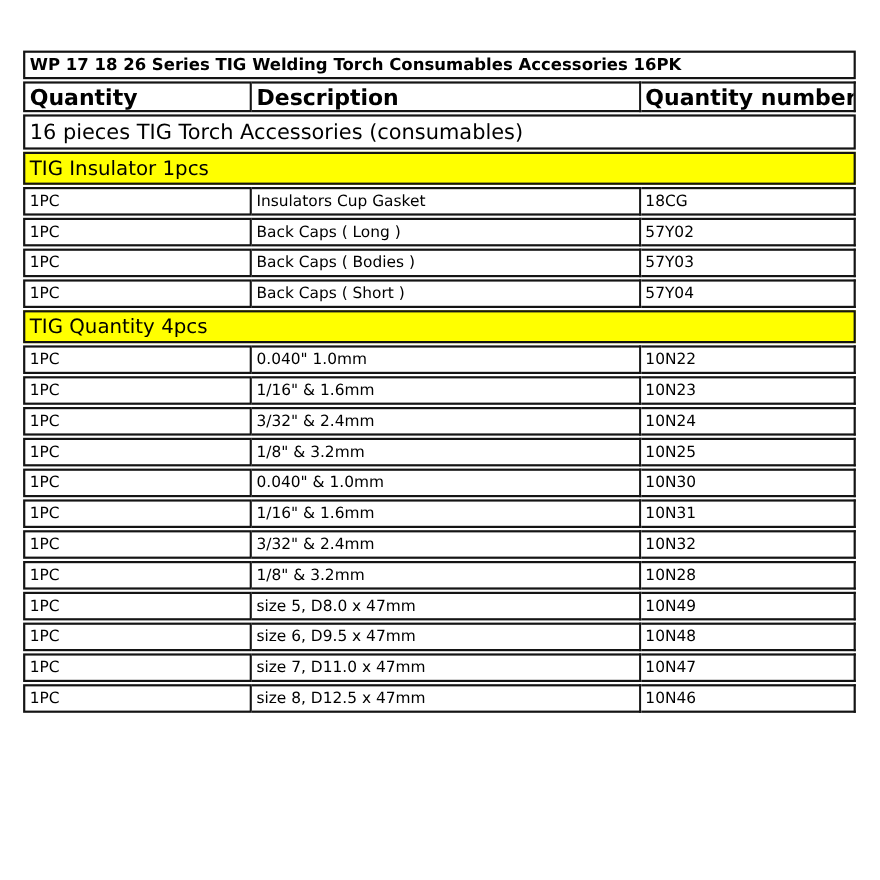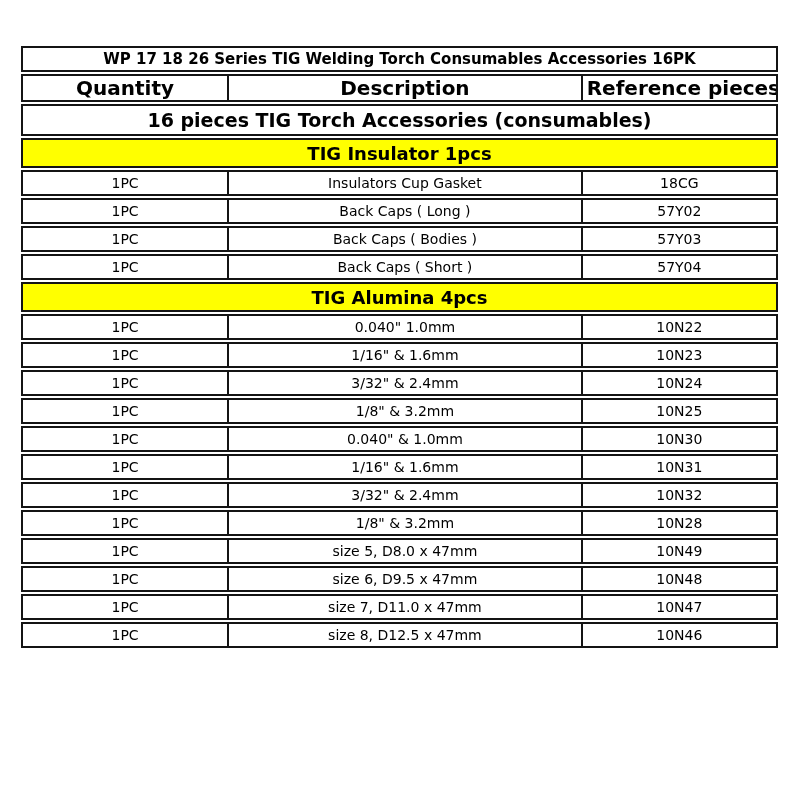--- a/index.html
+++ b/index.html
@@ -24,47 +24,47 @@
     border-spacing: 0 2px;
     background: #ffffff;
     table-layout: fixed;
   }
   col.c-qty  { width: 27.5%; }
   col.c-desc { width: 46.7%; }
   col.c-ref  { width: 25.8%; }
 
   td, th {
     border: 2px solid var(--border-color, #141414);
-    text-align: center;
+    text-align: left;
     vertical-align: middle;
     padding: 0 4px;
     background: #ffffff;
     overflow: hidden;
     white-space: nowrap;
   }
   tr td + td, tr th + th { border-left: none; }
 
   tr.title-row td {
     height: 22px;
     font-weight: bold;
     font-size: 15px;
   }
   tr.colhead-row th {
     height: 22px;
     font-weight: bold;
     font-size: 20px;
   }
   tr.subtitle-row td {
     height: 28px;
-    font-weight: bold;
+    font-weight: normal;
     font-size: 19px;
   }
   tr.section-row td {
     height: 26px;
-    font-weight: bold;
+    font-weight: normal;
     font-size: 18px;
     background: var(--section-bg, #ffff00);
   }
   tr.data-row td {
     height: 22px;
     font-size: 14px;
     font-weight: normal;
   }
 </style>
 </head>
@@ -77,21 +77,21 @@
       <col class="c-desc">
       <col class="c-ref">
     </colgroup>
     <tbody>
       <tr class="title-row">
         <td colspan="3">WP 17 18 26 Series TIG Welding Torch Consumables Accessories 16PK</td>
       </tr>
       <tr class="colhead-row">
         <th>Quantity</th>
         <th>Description</th>
-        <th>Reference pieces</th>
+        <th>Quantity number</th>
       </tr>
       <tr class="subtitle-row">
         <td colspan="3">16 pieces TIG Torch Accessories (consumables)</td>
       </tr>
     </tbody>
     <tbody id="sections-body">
         <tr class="section-row">
           <td colspan="3">TIG Insulator 1pcs</td>
         </tr>
         <tr class="data-row">
@@ -108,21 +108,21 @@
           <td>1PC</td>
           <td>Back Caps ( Bodies )</td>
           <td>57Y03</td>
         </tr>
         <tr class="data-row">
           <td>1PC</td>
           <td>Back Caps ( Short )</td>
           <td>57Y04</td>
         </tr>
         <tr class="section-row">
-          <td colspan="3">TIG Alumina 4pcs</td>
+          <td colspan="3">TIG Quantity 4pcs</td>
         </tr>
         <tr class="data-row">
           <td>1PC</td>
           <td>0.040" 1.0mm</td>
           <td>10N22</td>
         </tr>
         <tr class="data-row">
           <td>1PC</td>
           <td>1/16" &amp; 1.6mm</td>
           <td>10N23</td>

